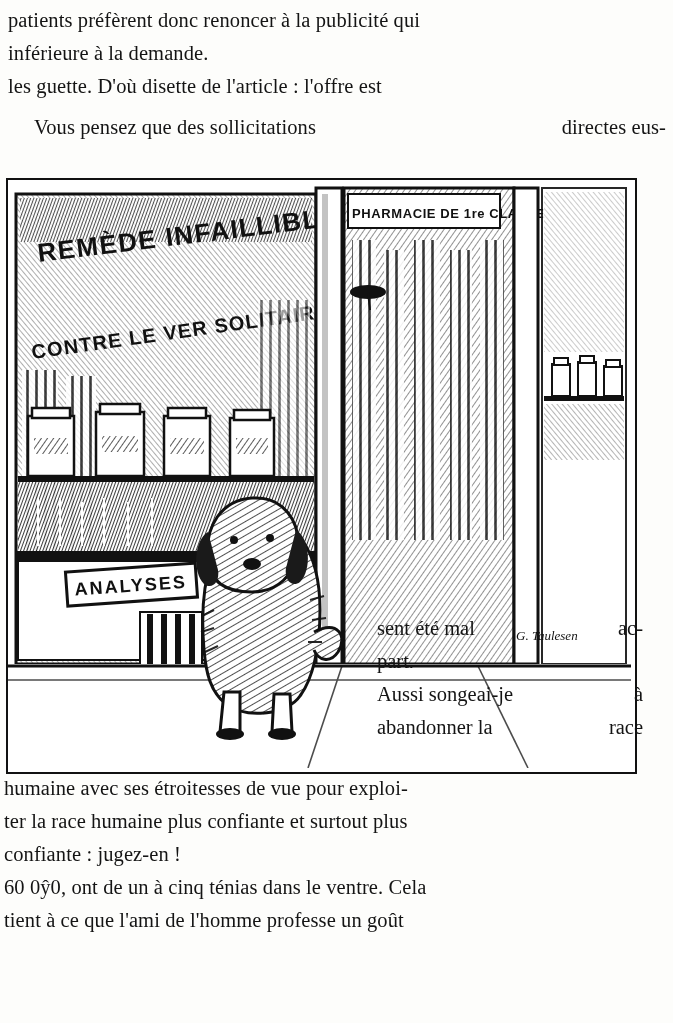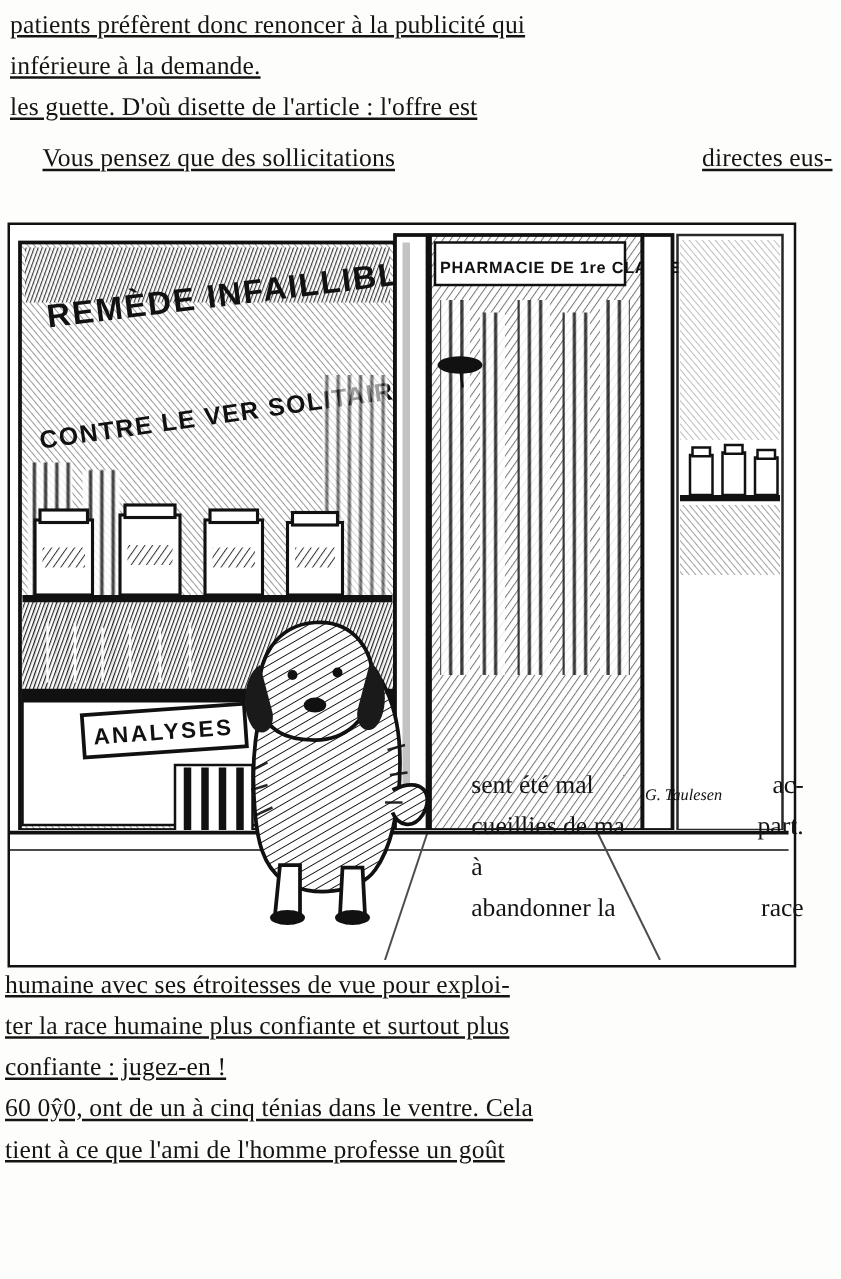--- a/index.html
+++ b/index.html
@@ -23,21 +23,20 @@
     background: #fdfdfb;
   }
 
   
   .para {
     font-size: 20.5px;
     line-height: 33px;
     text-align: justify;
     color: #141414;
     letter-spacing: 0.1px;
-    text-decoration: underline;
   }
 
   #top-block {
     position: absolute;
     left: 8px;
     top: 4px;
     width: 658px;
   }
 
   #top-block .line {
@@ -291,24 +290,24 @@
       </g>
     </svg>
   </div>
 
   <div id="side-text">
     <div class="justified-line">
       <span>sent été mal</span>
       <span>ac-</span>
     </div>
     <div class="justified-line">
-      <span>cueillies de ma</span>
       <span>part.</span>
     </div>
     <div class="justified-line">
+      <span>Aussi songeai-je</span>
       <span>à</span>
     </div>
     <div class="justified-line">
       <span>abandonner la</span>
       <span>race</span>
     </div>
   </div>
 
   <div id="bottom-block" class="para">
     <span class="line">humaine avec ses étroitesses de vue pour exploi-</span>

